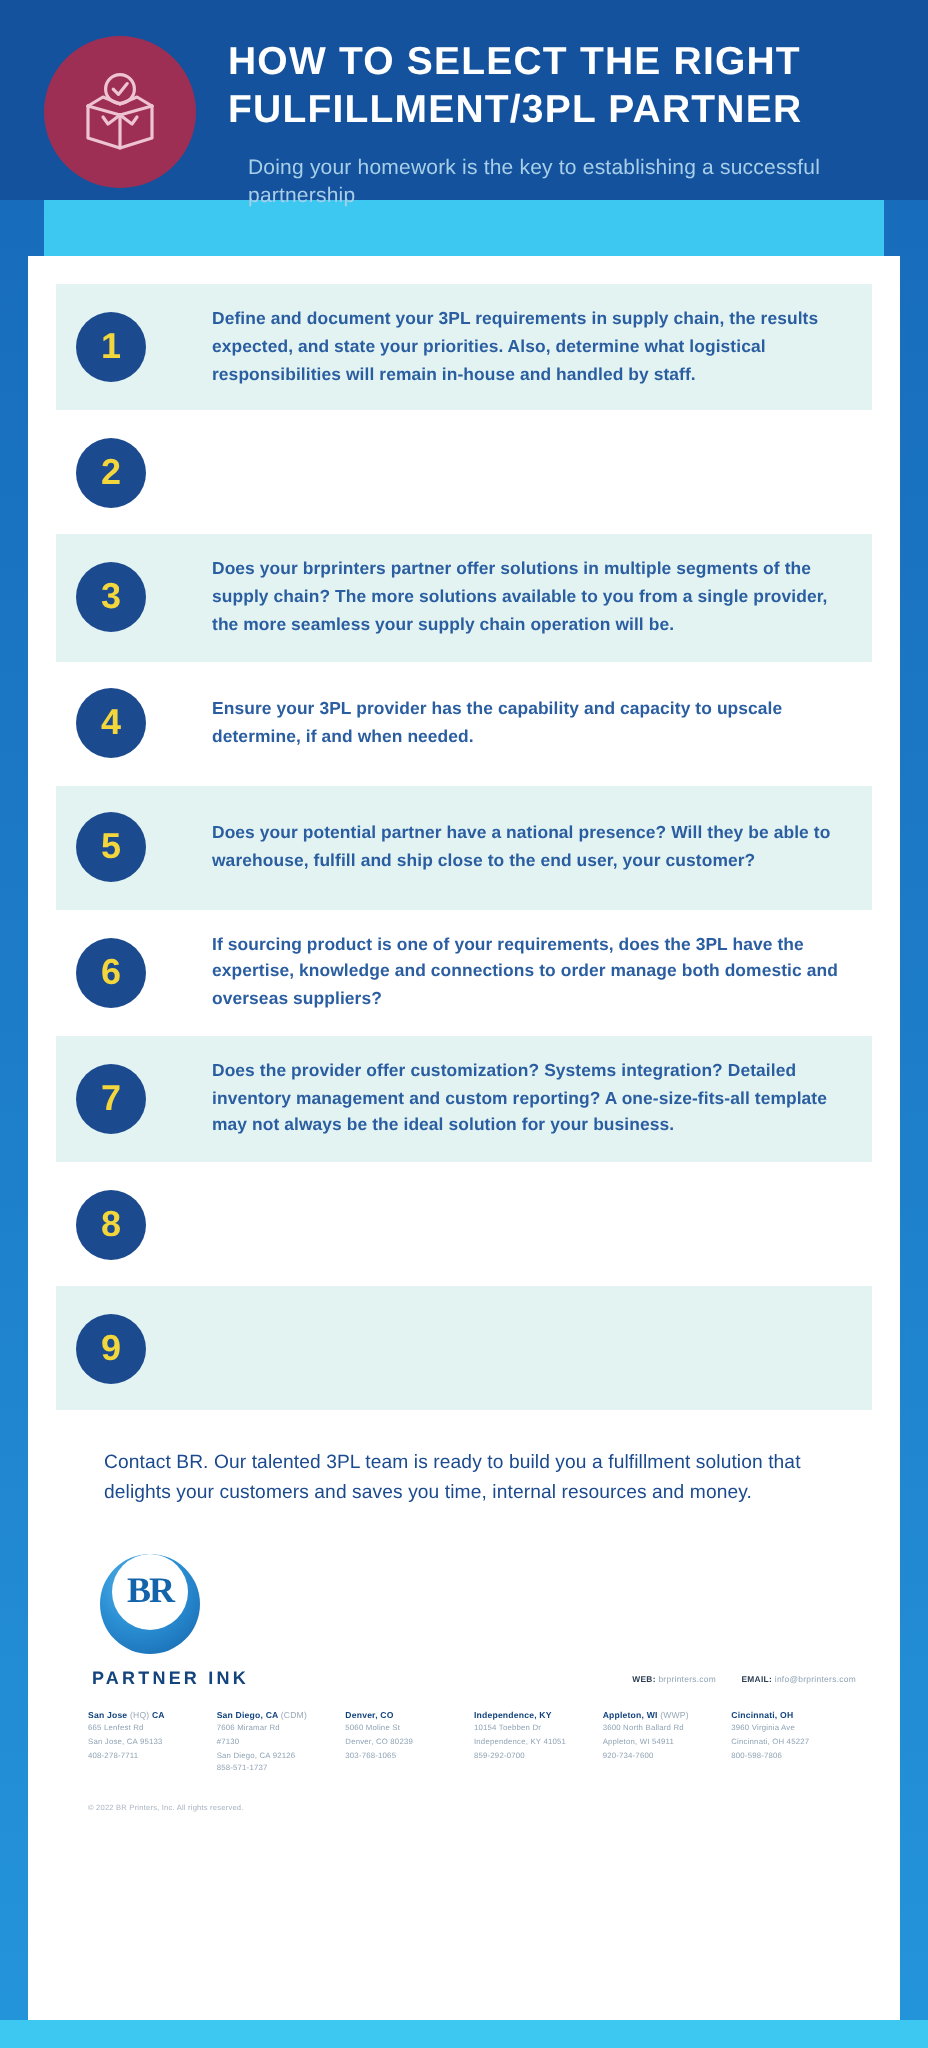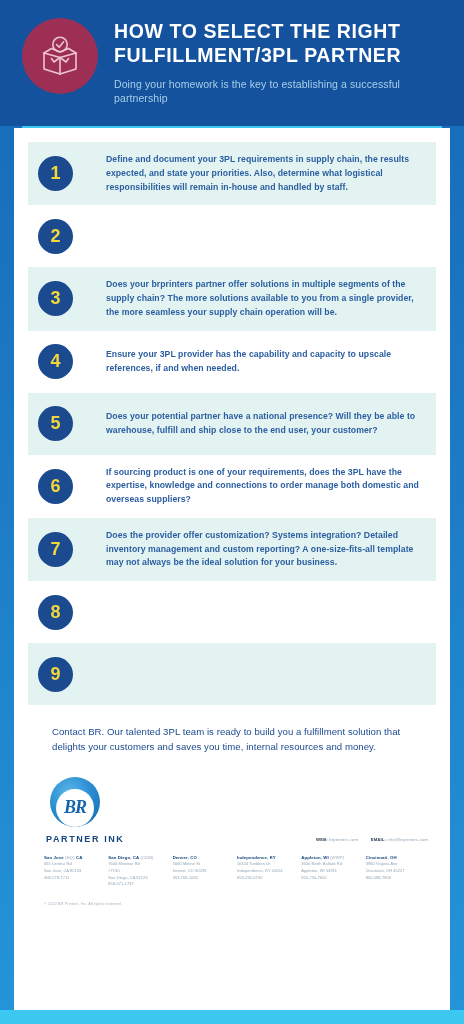--- a/index.html
+++ b/index.html
@@ -29,21 +29,21 @@
     background: linear-gradient(180deg, #1669b8 0%, #1d7cc8 50%, #2494da 100%);
   }
   .rail-left  { left: 0; }
   .rail-right { right: 0; }
 
   
   .header {
     position: absolute;
     left: 0; top: 0;
     width: 464px;
-    height: 126px;
+    height: 100px;
     background: #14529e;
     display: flex;
     align-items: flex-start;
     padding: 14px 18px 0 22px;
     z-index: 3;
   }
 
   .brand-mark {
     width: 76px;
     height: 76px;
@@ -68,20 +68,21 @@
     letter-spacing: 0.6px;
     line-height: 1.22;
     text-transform: uppercase;
   }
   .subtitle {
     color: #a8cfe8;
     font-size: 10.5px;
     line-height: 1.42;
     margin-top: 9px;
     letter-spacing: 0.1px;
+    margin-left: 10px;
   }
 
   
   .sheet {
     position: absolute;
     left: 14px;
     top: 128px;
     width: 436px;
     background: #ffffff;
     padding: 14px 14px 0 14px;
@@ -142,24 +143,23 @@
     position: relative;
   }
   .logo-wrap { width: 120px; }
 
   .logo-circle {
     width: 50px;
     height: 50px;
     border-radius: 50%;
     background: radial-gradient(circle at 38% 30%, #5ab6e8 0%, #2b8fd4 45%, #1464ab 100%);
     display: flex;
-    align-items: flex-end;
+    align-items: flex-start;
     justify-content: center;
     margin-left: 6px;
-    font-style: italic;
   }
   .logo-inner {
     width: 38px;
     height: 38px;
     border-radius: 50%;
     background: #ffffff;
     display: flex;
     align-items: center;
     justify-content: center;
   }
@@ -260,21 +260,21 @@
         </div>
         <div class="step">
           <div class="badge">2</div>
         </div>
         <div class="step alt">
           <div class="badge">3</div>
           <div class="step-text">Does your brprinters partner offer solutions in multiple segments of the supply chain? The more solutions available to you from a single provider, the more seamless your supply chain operation will be.</div>
         </div>
         <div class="step">
           <div class="badge">4</div>
-          <div class="step-text">Ensure your 3PL provider has the capability and capacity to upscale references, if and when needed.</div>
+          <div class="step-text">Ensure your 3PL provider has the capability and capacity to upscale determine, if and when needed.</div>
         </div>
         <div class="step alt">
           <div class="badge">5</div>
           <div class="step-text">Does your potential partner have a national presence? Will they be able to warehouse, fulfill and ship close to the end user, your customer?</div>
         </div>
         <div class="step">
           <div class="badge">6</div>
           <div class="step-text">If sourcing product is one of your requirements, does the 3PL have the expertise, knowledge and connections to order manage both domestic and overseas suppliers?</div>
         </div>
         <div class="step alt">

